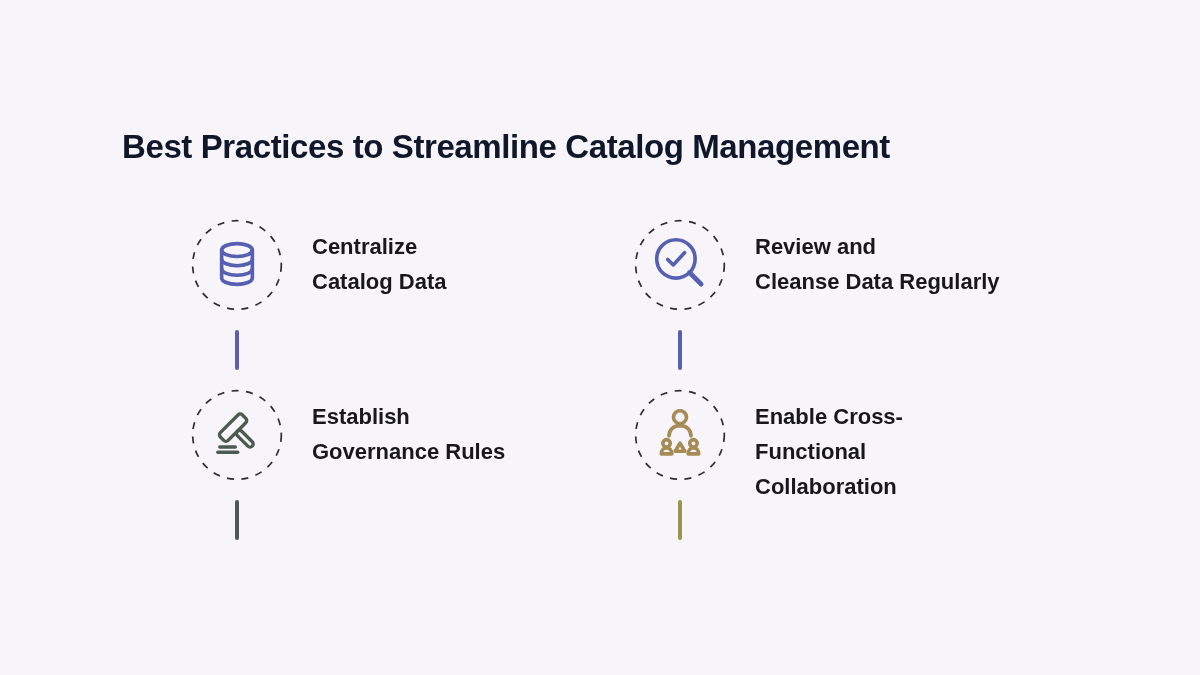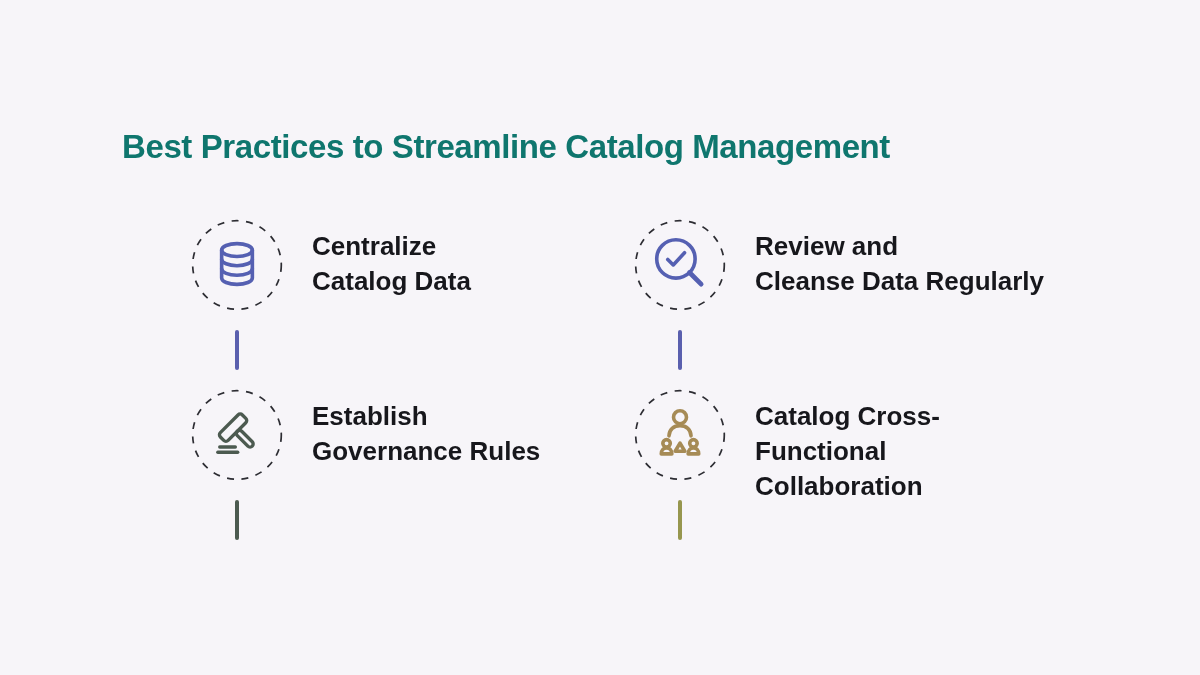--- a/index.html
+++ b/index.html
@@ -15,21 +15,21 @@
   }
   .title {
     position: absolute;
     top: 128px;
     left: 0;
     width: 1012px;
     text-align: center;
     font-size: 33px;
     font-weight: 700;
     letter-spacing: -0.4px;
-    color: #0f766e;
+    color: #0f172a;
   }
   .grid {
     position: absolute;
     left: 191px;
     top: 219px;
     display: grid;
     grid-template-columns: 443px 443px;
     grid-row-gap: 19px;
   }
   .item {
@@ -46,21 +46,21 @@
   .icon-circle { width: 92px; height: 92px; display: block; }
   .connector {
     width: 4px;
     height: 40px;
     margin-top: 19px;
     border-radius: 2px;
   }
   .label {
     margin-left: 29px;
     margin-top: 10px;
-    font-size: 26px;
+    font-size: 22px;
     line-height: 35px;
     font-weight: 600;
     color: #17171c;
     white-space: pre-line;
     max-width: 320px;
   }
 </style>
 </head>
 <body style="background: rgb(247, 245, 249);">
 
@@ -131,19 +131,19 @@
             <path d="M7.4 12.8 c0.1 -2.6 2 -4.3 4.6 -4.3 s4.5 1.7 4.6 4.3"></path>
             <circle cx="6.4" cy="15.9" r="1.55"></circle>
             <path d="M4.2 20.3 c0 -1.6 1 -2.5 2.2 -2.5 s2.2 0.9 2.2 2.5 z"></path>
             <circle cx="17.6" cy="15.9" r="1.55"></circle>
             <path d="M15.4 20.3 c0 -1.6 1 -2.5 2.2 -2.5 s2.2 0.9 2.2 2.5 z"></path>
             <path d="M12 15.8 l2 3.4 h-4 z"></path>
           </g>
         </svg>
         <div class="connector" style="background: rgb(151, 150, 79);"></div>
       </div>
-      <div class="label">Catalog Cross-
+      <div class="label">Enable Cross-
 Functional
 Collaboration</div>
     </div>
 
   </div>
 </div>
 
 </body></html>

